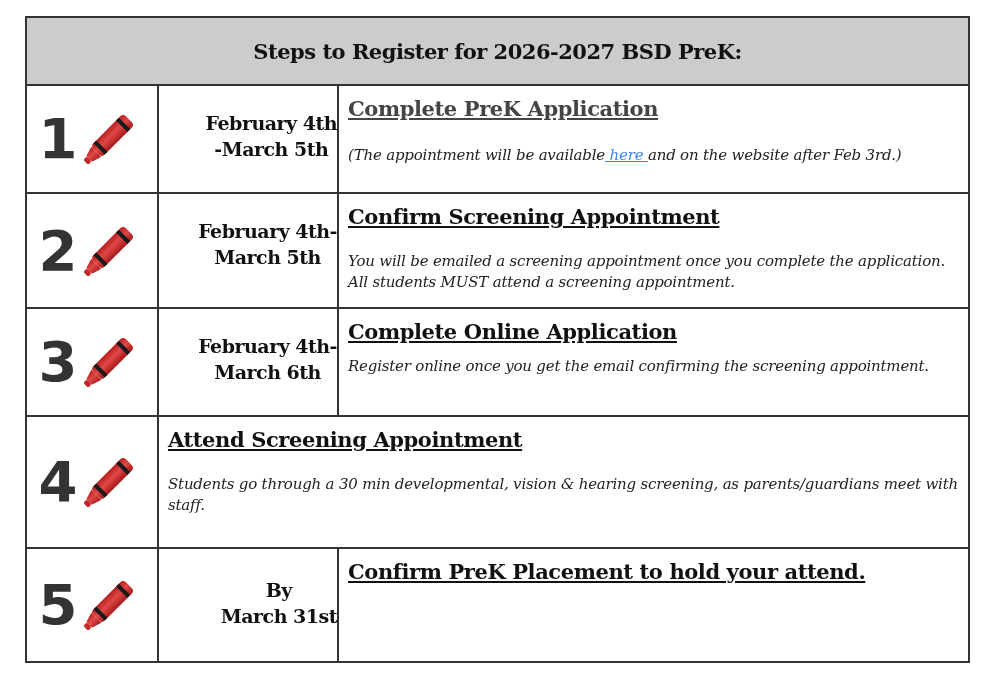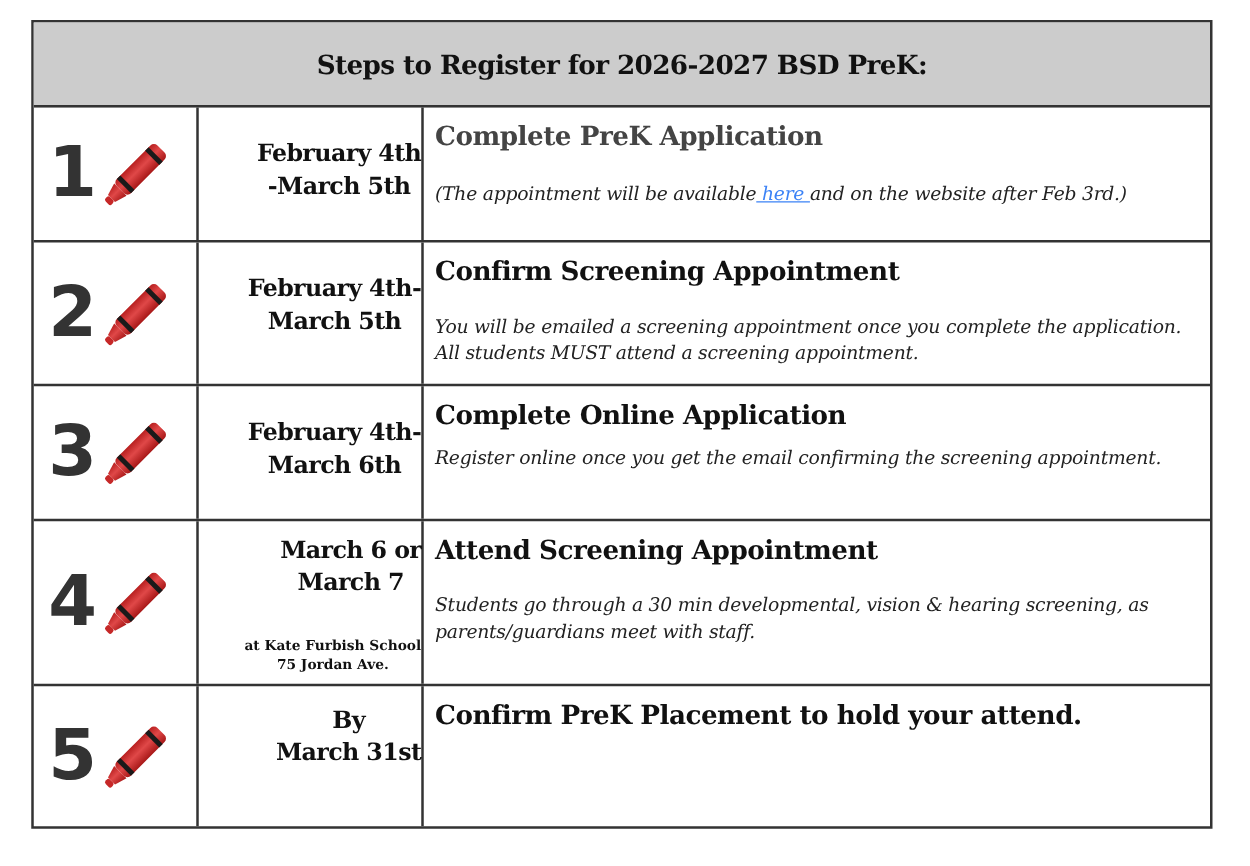--- a/index.html
+++ b/index.html
@@ -9,21 +9,21 @@
     .hdr h1 { margin: 0; font-family: "DejaVu Serif", serif; font-weight: bold; font-size: 21px; color: #111; letter-spacing: -0.5px; }
     .row { display: flex; border-bottom: 2px solid #333; box-sizing: border-box; }
     .row:last-child { border-bottom: none; }
     .c1 { width: 130px; border-right: 2px solid #333; display: flex; align-items: center; justify-content: center; position: relative; }
     .c2 { width: 180px; border-right: 2px solid #333; display: flex; flex-direction: column; align-items: flex-end; text-align: center; padding-top: 24px; box-sizing: border-box; }
     .c3 { flex: 1; padding: 8px 10px 8px 9px; box-sizing: border-box; }
     .num { font-family: "DejaVu Sans", sans-serif; font-weight: bold; font-size: 56px; color: #333; line-height: 1; margin-right: -4px; }
     .crayon { width: 72px; height: 72px; }
     .date { font-family: "DejaVu Serif", serif; font-weight: bold; font-size: 19px; color: #111; line-height: 26px; white-space: pre-line; letter-spacing: -0.5px; }
     .loc { font-family: "DejaVu Serif", serif; font-weight: bold; font-size: 11px; color: #111; line-height: 15px; margin-top: 30px; white-space: pre-line; }
-    .title { font-family: "DejaVu Serif", serif; font-weight: bold; font-size: 21px; color: #111; margin: 2px 0 0 0; letter-spacing: -0.4px; }
+    .title { font-family: "DejaVu Serif", serif; font-weight: bold; font-size: 21px; color: #111; margin: 2px 0 0 0; letter-spacing: -0.4px; text-decoration: underline; }
     .title.grey { color: #444; }
     .desc { font-family: "DejaVu Serif", serif; font-style: italic; font-size: 15px; color: #222; line-height: 21px; margin-top: 20px; letter-spacing: -0.2px; }
     .desc a { color: #3b82f6; text-decoration: underline; }
     .r1 { height: 108px; }
     .r2 { height: 115px; }
     .r3 { height: 108px; }
     .r4 { height: 132px; }
     .r5 { height: 112px; }
     .r1 .c3 .desc { margin-top: 24px; }
     .r2 .c3 .desc, .r4 .c3 .desc { margin-top: 22px; }
@@ -107,40 +107,34 @@
     </div>
   </div>
 
   <div class="row r4">
     <div class="c1">
       <span class="num">4</span>
       <svg class="crayon" viewBox="0 0 72 72">
           <use href="#crayon-shape"></use>
         </svg>
     </div>
-    <div class="c2" style="padding-top:10px;">
-      <div class="date">March 6 or
-March 7</div>
-      <div class="loc">at Kate Furbish School
-75 Jordan Ave.</div>
-    </div>
     <div class="c3">
       <div class="title">Attend Screening Appointment</div>
       <div class="desc">Students go through a 30 min developmental, vision &amp; hearing screening, as parents/guardians meet with staff.</div>
     </div>
   </div>
 
   <div class="row r5">
     <div class="c1">
       <span class="num">5</span>
       <svg class="crayon" viewBox="0 0 72 72">
           <use href="#crayon-shape"></use>
         </svg>
     </div>
-    <div class="c2" style="padding-top:14px;">
+    <div class="c2" style="padding-top:28px;">
       <div class="date">By
 March 31st</div>
     </div>
     <div class="c3">
       <div class="title">Confirm PreK Placement to hold your attend.</div>
     </div>
   </div>
 </div>
 
 </body></html>

